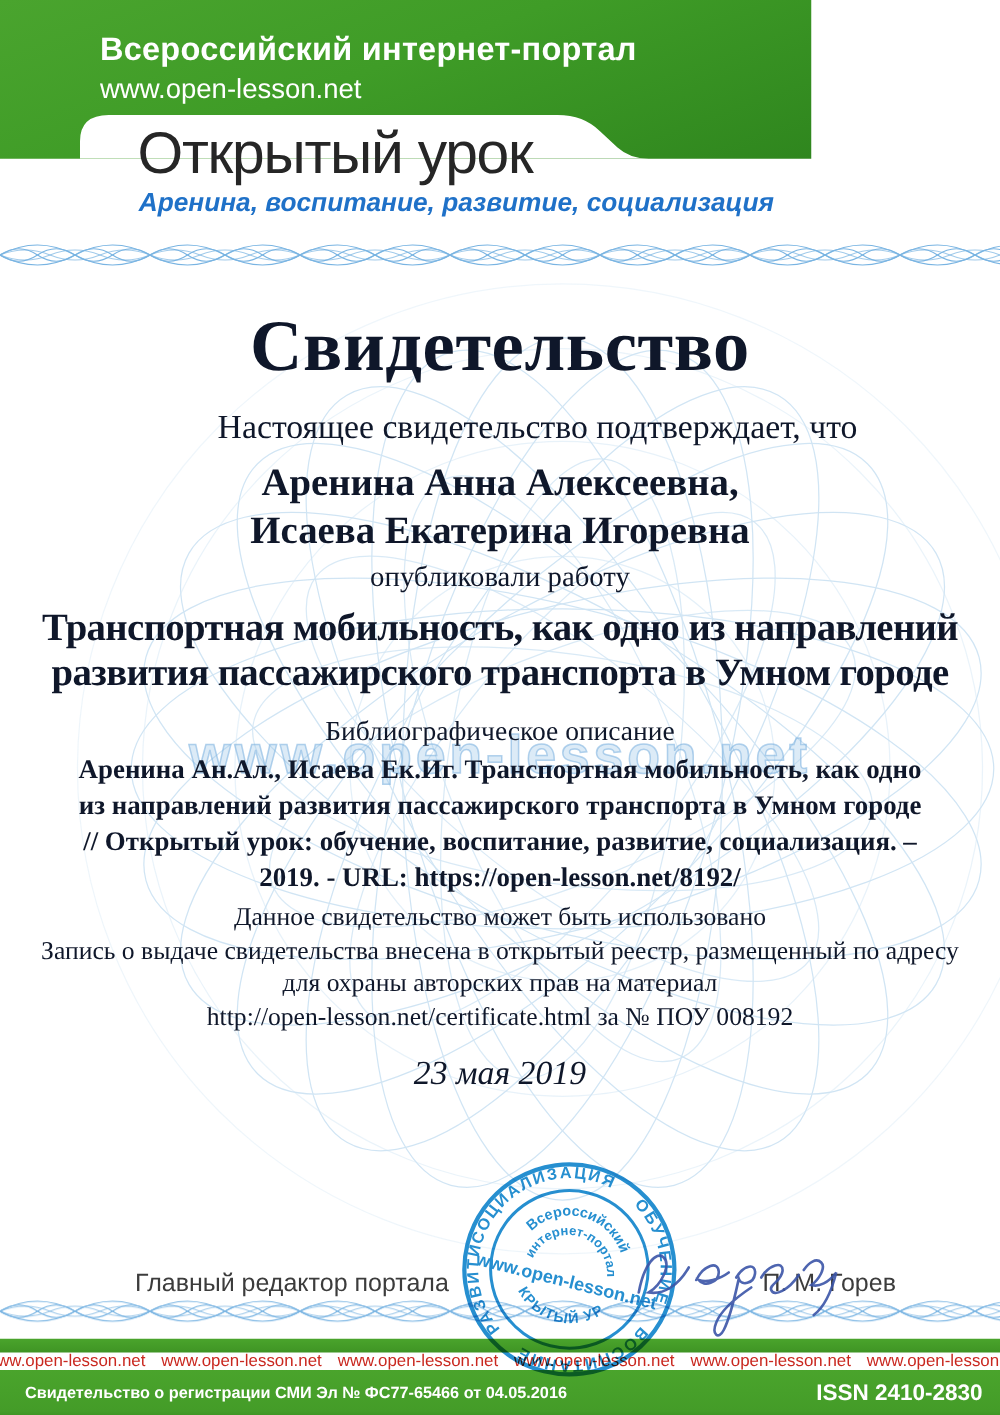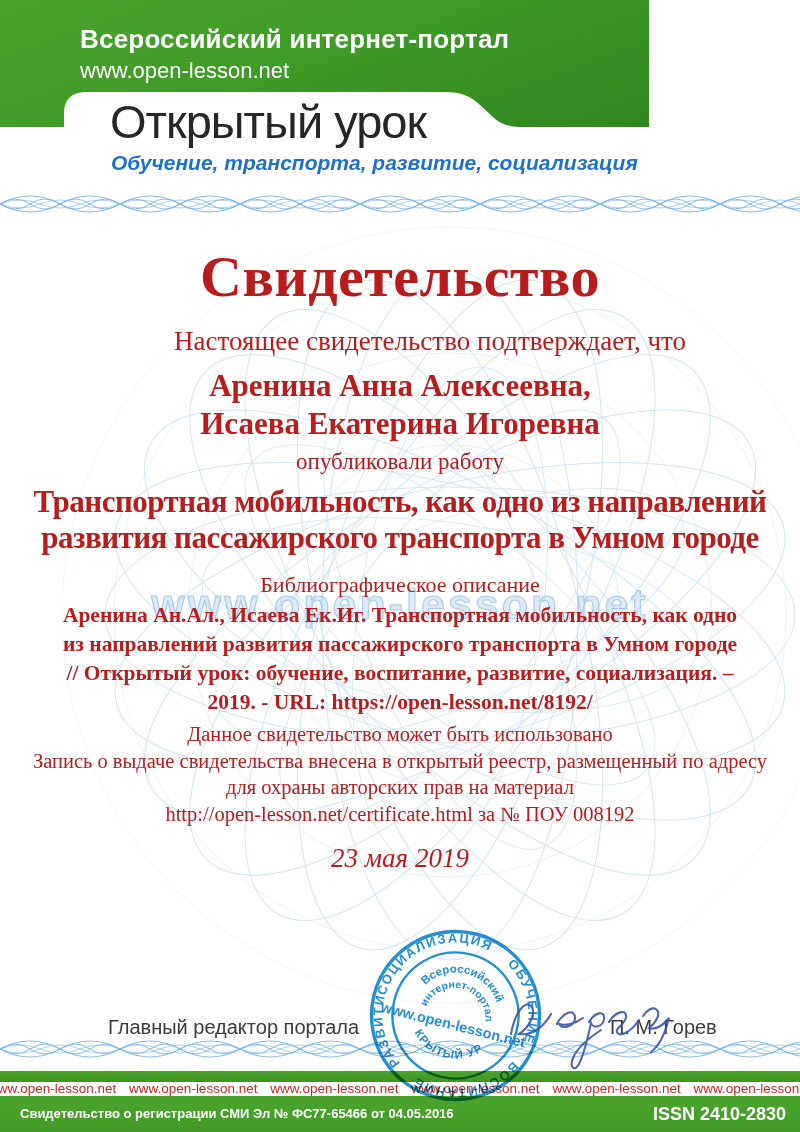--- a/index.html
+++ b/index.html
@@ -36,21 +36,21 @@
   .braid-bottom{top:1037px;}
   .rosette{position:absolute;left:0;top:215px;}
   .watermark{
     position:absolute;left:0;top:580px;width:800px;text-align:center;
     font-size:43px;font-weight:bold;letter-spacing:3px;
     color:rgba(140,190,230,0.30);
     -webkit-text-stroke:1.2px rgba(120,175,222,0.55);
     z-index:2;
   }
   
-  .ctext{position:absolute;left:0;width:800px;text-align:center;color:#b91c1c;
+  .ctext{position:absolute;left:0;width:800px;text-align:center;color:#0f172a;
          font-family:"Liberation Serif",serif;z-index:3;}
   .cert-title{top:243px;font-size:58px;font-weight:bold;letter-spacing:0.5px;}
   .confirm-line{top:326px;font-size:27px;padding-left:30px;}
   .recipient-1{top:368px;font-size:31px;font-weight:bold;}
   .recipient-2{top:406px;font-size:31px;font-weight:bold;}
   .action-line{top:449px;font-size:23px;}
   .work-line-1{top:484px;font-size:31px;font-weight:bold;letter-spacing:-0.5px;}
   .work-line-2{top:520px;font-size:31px;font-weight:bold;letter-spacing:-0.5px;}
   .biblio-heading{top:572px;font-size:22px;}
   .biblio-text{
@@ -101,21 +101,21 @@
 <div class="page">
 
   <div class="header">
     <div class="portal-title">Всероссийский интернет-портал</div>
     <div class="portal-url">www.open-lesson.net</div>
     <svg class="tab-shape" width="800" height="42" viewBox="0 0 800 42">
       <path d="M64,42 L64,28 Q64,7 87,7 L446,7 Q467,7 480,20 L494,33 Q504,42 519,42 Z" fill="#ffffff"></path>
     </svg>
   </div>
   <div class="brand-title">Открытый урок</div>
-  <div class="brand-subtitle">Обучение, транспорта, развитие, социализация</div>
+  <div class="brand-subtitle">Аренина, воспитание, развитие, социализация</div>
 
   <svg class="braid braid-top" viewBox="0 0 800 24" preserveAspectRatio="none">
     <defs>
       <pattern id="braidP" width="120" height="24" patternUnits="userSpaceOnUse">
         <g fill="none" stroke="#79b4e2" stroke-width="0.9">
           <path d="M0,12 Q15,2 30,12 T60,12 T90,12 T120,12"></path>
           <path d="M0,12 Q15,22 30,12 T60,12 T90,12 T120,12"></path>
           <path d="M0,12 Q30,-4 60,12 T120,12"></path>
           <path d="M0,12 Q30,28 60,12 T120,12"></path>
           <path d="M0,12 Q20,4 40,12 T80,12 T120,12" opacity="0.7"></path>

